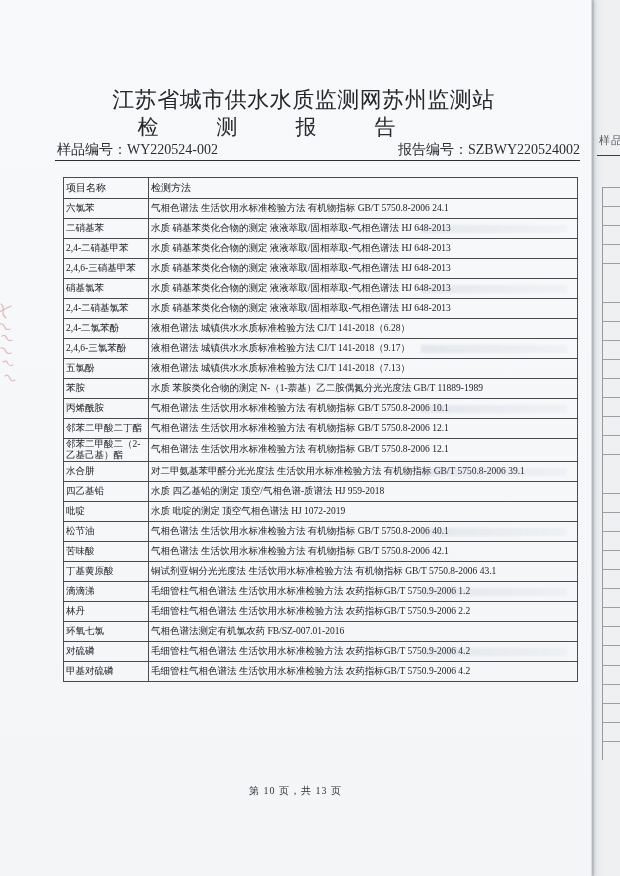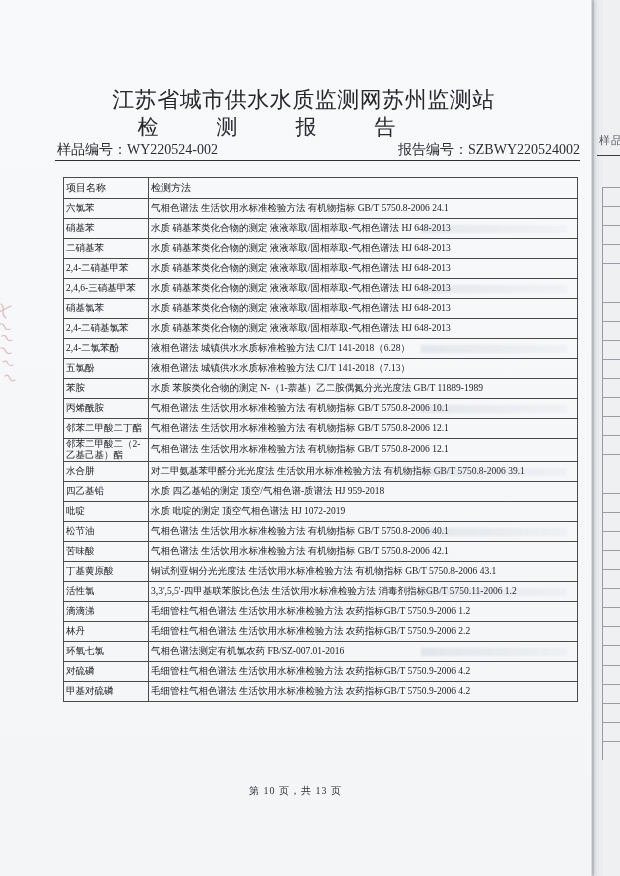--- a/index.html
+++ b/index.html
@@ -102,24 +102,20 @@
           <th>项目名称</th>
           <th>检测方法</th>
         </tr>
       </thead>
       <tbody>
           <tr>
             <td class="name">六氯苯</td>
             <td class="method">气相色谱法 生活饮用水标准检验方法 有机物指标 GB/T 5750.8-2006 24.1</td>
           </tr>
           <tr>
-            <td class="name">硝基苯</td>
-            <td class="method">水质 硝基苯类化合物的测定 液液萃取/固相萃取-气相色谱法 HJ 648-2013</td>
-          </tr>
-          <tr>
             <td class="name">二硝基苯</td>
             <td class="method">水质 硝基苯类化合物的测定 液液萃取/固相萃取-气相色谱法 HJ 648-2013</td>
           </tr>
           <tr>
             <td class="name">2,4-二硝基甲苯</td>
             <td class="method">水质 硝基苯类化合物的测定 液液萃取/固相萃取-气相色谱法 HJ 648-2013</td>
           </tr>
           <tr>
             <td class="name">2,4,6-三硝基甲苯</td>
             <td class="method">水质 硝基苯类化合物的测定 液液萃取/固相萃取-气相色谱法 HJ 648-2013</td>
@@ -130,20 +126,24 @@
           </tr>
           <tr>
             <td class="name">2,4-二硝基氯苯</td>
             <td class="method">水质 硝基苯类化合物的测定 液液萃取/固相萃取-气相色谱法 HJ 648-2013</td>
           </tr>
           <tr>
             <td class="name">2,4-二氯苯酚</td>
             <td class="method">液相色谱法 城镇供水水质标准检验方法 CJ/T 141-2018（6.28）</td>
           </tr>
           <tr>
+            <td class="name">2,4,6-三氯苯酚</td>
+            <td class="method">液相色谱法 城镇供水水质标准检验方法 CJ/T 141-2018（9.17）</td>
+          </tr>
+          <tr>
             <td class="name">五氯酚</td>
             <td class="method">液相色谱法 城镇供水水质标准检验方法 CJ/T 141-2018（7.13）</td>
           </tr>
           <tr>
             <td class="name">苯胺</td>
             <td class="method">水质 苯胺类化合物的测定 N-（1-萘基）乙二胺偶氮分光光度法 GB/T 11889-1989</td>
           </tr>
           <tr>
             <td class="name">丙烯酰胺</td>
             <td class="method">气相色谱法 生活饮用水标准检验方法 有机物指标 GB/T 5750.8-2006 10.1</td>
@@ -172,24 +172,20 @@
             <td class="name">松节油</td>
             <td class="method">气相色谱法 生活饮用水标准检验方法 有机物指标 GB/T 5750.8-2006 40.1</td>
           </tr>
           <tr>
             <td class="name">苦味酸</td>
             <td class="method">气相色谱法 生活饮用水标准检验方法 有机物指标 GB/T 5750.8-2006 42.1</td>
           </tr>
           <tr>
             <td class="name">丁基黄原酸</td>
             <td class="method">铜试剂亚铜分光光度法 生活饮用水标准检验方法 有机物指标 GB/T 5750.8-2006 43.1</td>
-          </tr>
-          <tr>
-            <td class="name">活性氯</td>
-            <td class="method">3,3',5,5'-四甲基联苯胺比色法 生活饮用水标准检验方法 消毒剂指标GB/T 5750.11-2006 1.2</td>
           </tr>
           <tr>
             <td class="name">滴滴涕</td>
             <td class="method">毛细管柱气相色谱法 生活饮用水标准检验方法 农药指标GB/T 5750.9-2006 1.2</td>
           </tr>
           <tr>
             <td class="name">林丹</td>
             <td class="method">毛细管柱气相色谱法 生活饮用水标准检验方法 农药指标GB/T 5750.9-2006 2.2</td>
           </tr>
           <tr>

